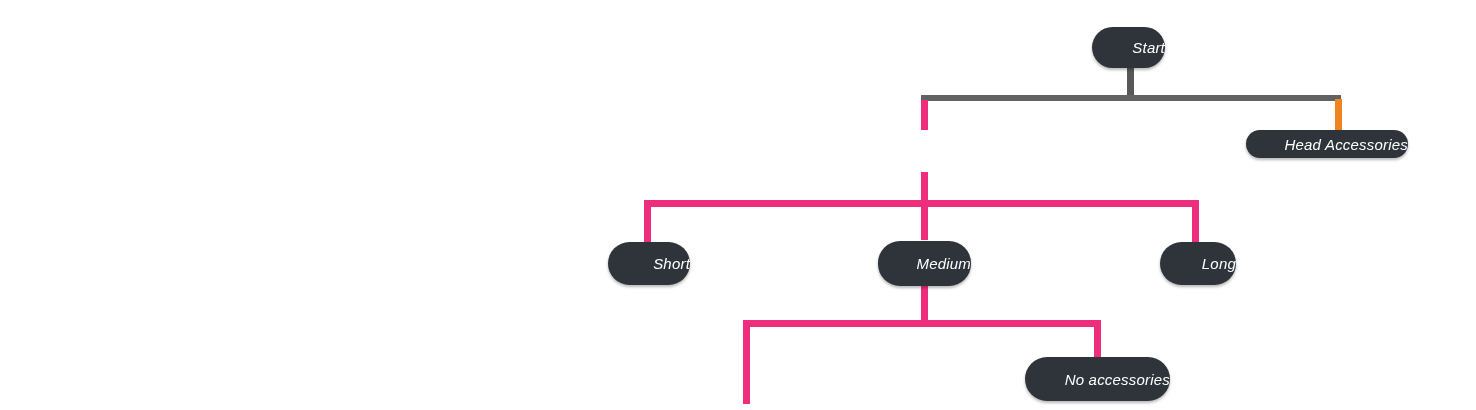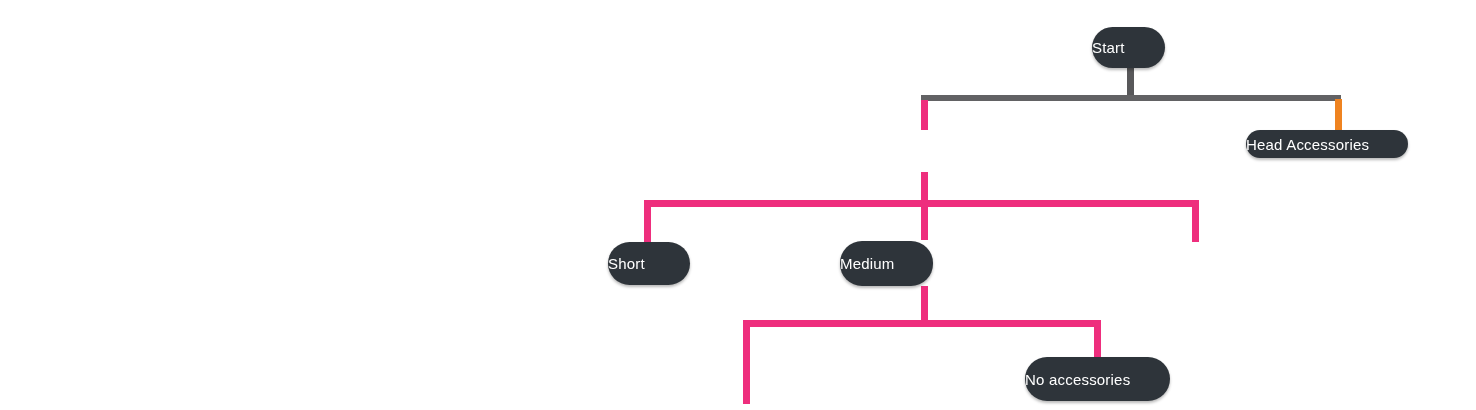--- a/index.html
+++ b/index.html
@@ -15,26 +15,27 @@
     overflow: hidden;
     background: var(--background, #ffffff);
   }
   .node {
     position: absolute;
     background: var(--node-fill, #2e343a);
     color: var(--node-text, #ffffff);
     border-radius: 22px;
     display: flex;
     align-items: center;
-    justify-content: flex-start;
+    justify-content: flex-end;
     font-size: 15px;
     letter-spacing: 0.2px;
     box-shadow: 0 2px 3px rgba(0,0,0,0.28);
     white-space: nowrap;
     box-sizing: border-box;
+    font-style: italic;
   }
   .seg {
     position: absolute;
   }
   .seg.pink   { background: var(--pink-line,   #ee2e7d); }
   .seg.orange { background: var(--orange-line, #ef8320); }
   .seg.gray   { background: var(--gray-line,   #626264); }
   .seg.gray-dark { background: var(--gray-line-dark, #58585a); }
 </style>
 </head>
@@ -65,22 +66,25 @@
 
 
   <div class="node" style="left:1246px; top:130px; width:162px; height:28px;">
     <span>Head Accessories</span>
   </div>
 
   <div class="node" style="left:608px;  top:242px; width:82px;  height:43px;">
     <span>Short</span>
   </div>
 
-  <div class="node" style="left:840px;  top:241px; width:93px;  height:45px;">
+  <div class="node" style="left:878px;  top:241px; width:93px;  height:45px;">
     <span>Medium</span>
   </div>
 
+  <div class="node" style="left:1160px; top:242px; width:76px;  height:43px;">
+    <span>Long</span>
+  </div>
 
   <div class="node" style="left:1025px; top:357px; width:145px; height:44px;">
     <span>No accessories</span>
   </div>
 
 </div>
 
 </body></html>

